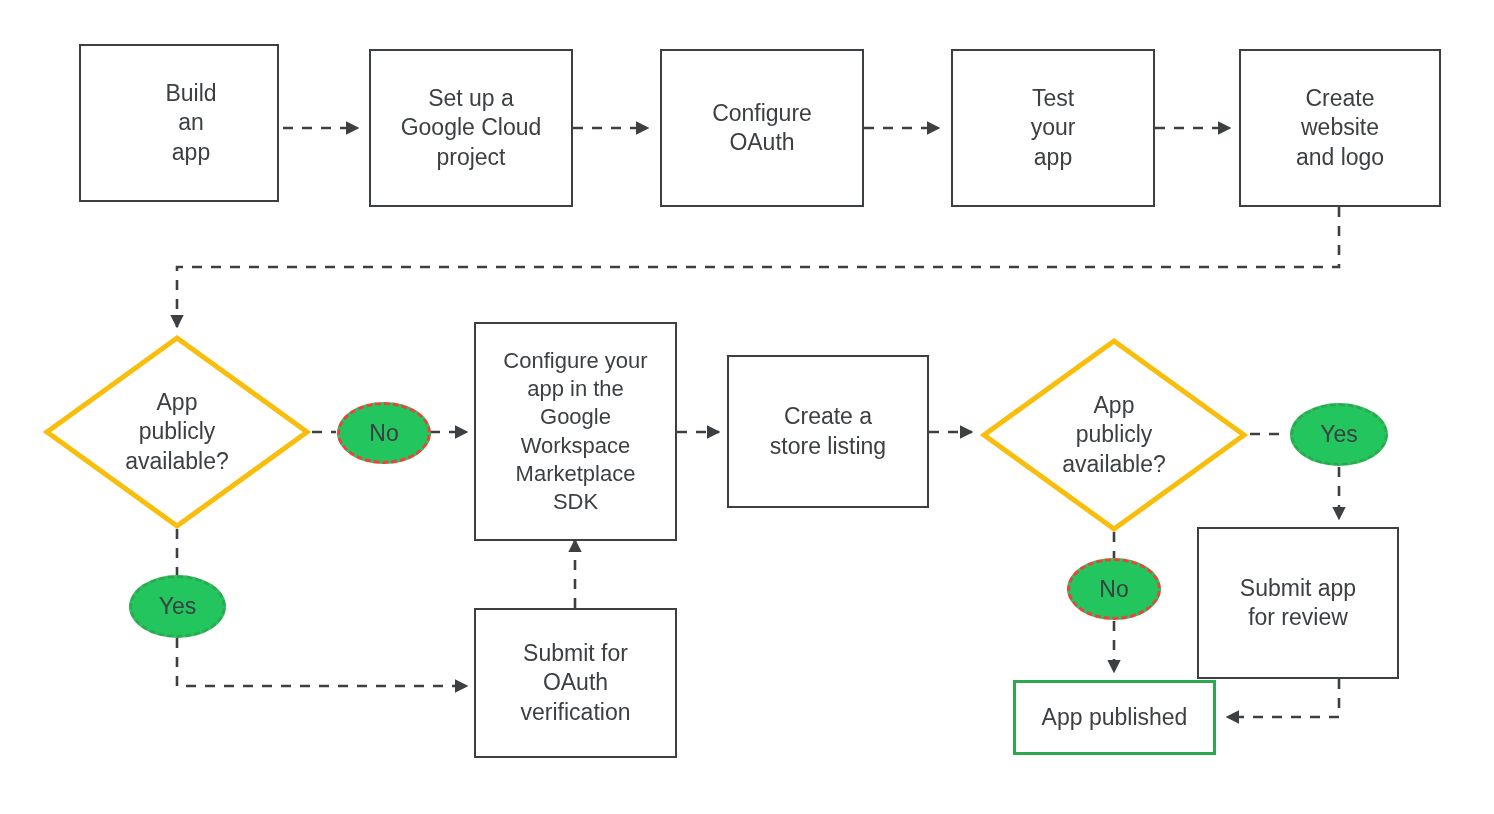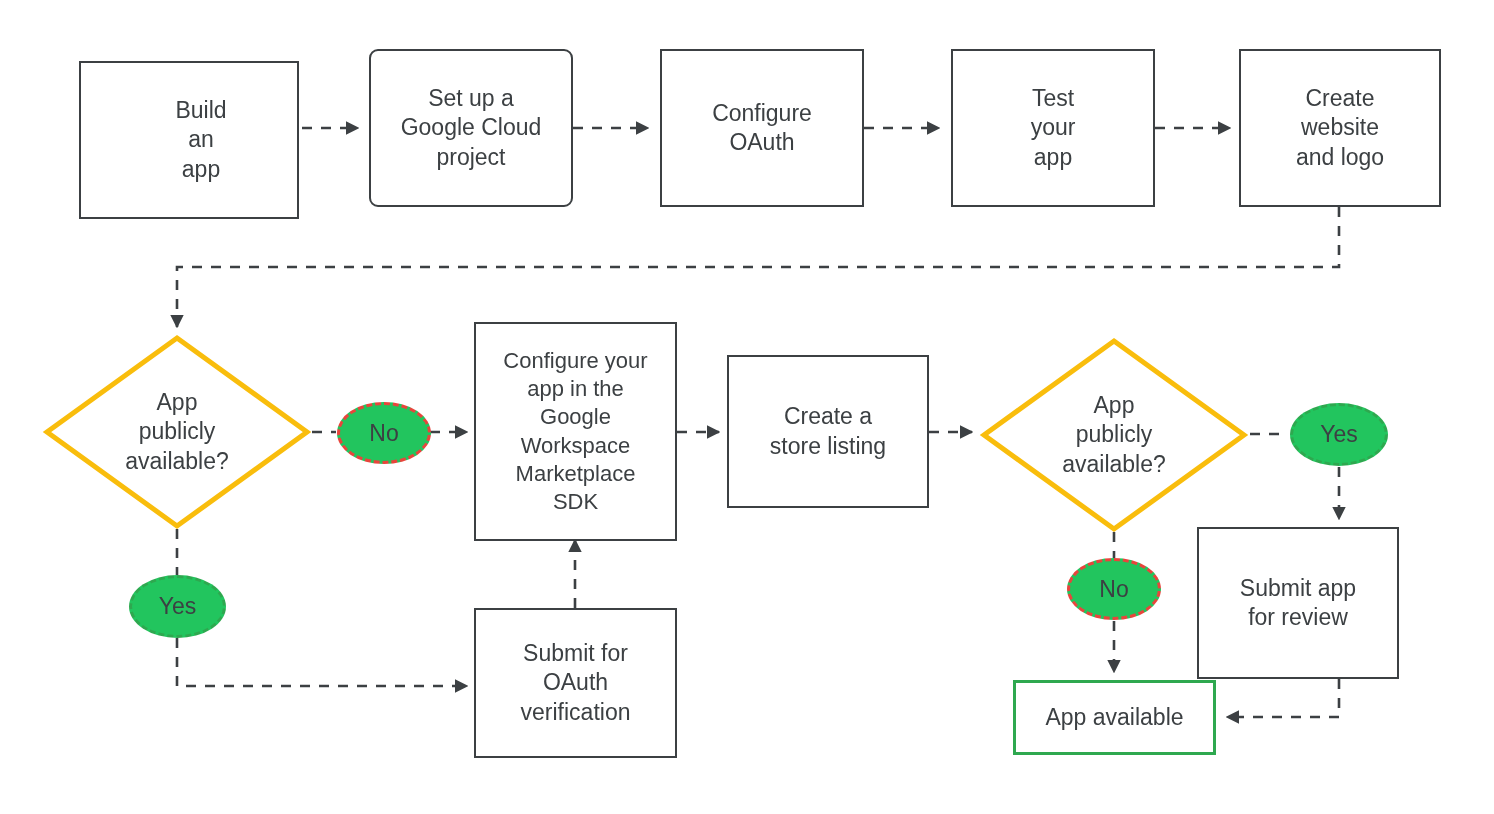--- a/index.html
+++ b/index.html
@@ -125,27 +125,27 @@
       <path d="M 1250 434 L 1288 434" marker-end="none"></path>
       <path d="M 1339 467 L 1339 519"></path>
 
       <path d="M 1114 532 L 1114 558" marker-end="none"></path>
       <path d="M 1114 621 L 1114 672"></path>
 
       <path d="M 1339 679 L 1339 717 L 1227 717"></path>
     </g>
   </svg>
 
-  <div class="node proc" style="left:79px; top:61px; width:220px; height:158px;padding-left:24px;">
+  <div class="node proc" style="left:79px; top:44px; width:200px; height:158px;padding-left:24px;">
     <span>Build
 an
 app</span>
   </div>
 
-  <div class="node proc" style="left:369px; top:49px; width:204px; height:158px;border-radius:9px;">
+  <div class="node proc" style="left:369px; top:49px; width:204px; height:158px;">
     <span>Set up a
 Google Cloud
 project</span>
   </div>
 
   <div class="node proc" style="left:660px; top:49px; width:204px; height:158px;">
     <span>Configure
 OAuth</span>
   </div>
 
@@ -198,21 +198,21 @@
 OAuth
 verification</span>
   </div>
 
   <div class="node proc" style="left:1197px; top:527px; width:202px; height:152px;">
     <span>Submit app
 for review</span>
   </div>
 
   <div class="node proc-green" style="left:1013px; top:680px; width:203px; height:75px;">
-    <span>App available</span>
+    <span>App published</span>
   </div>
 
   <div class="pill pill-no" style="left:337px; top:402px; width:94px; height:62px;">
     <span>No</span>
   </div>
 
   <div class="pill pill-yes" style="left:129px; top:575px; width:97px; height:63px;">
     <span>Yes</span>
   </div>
 

